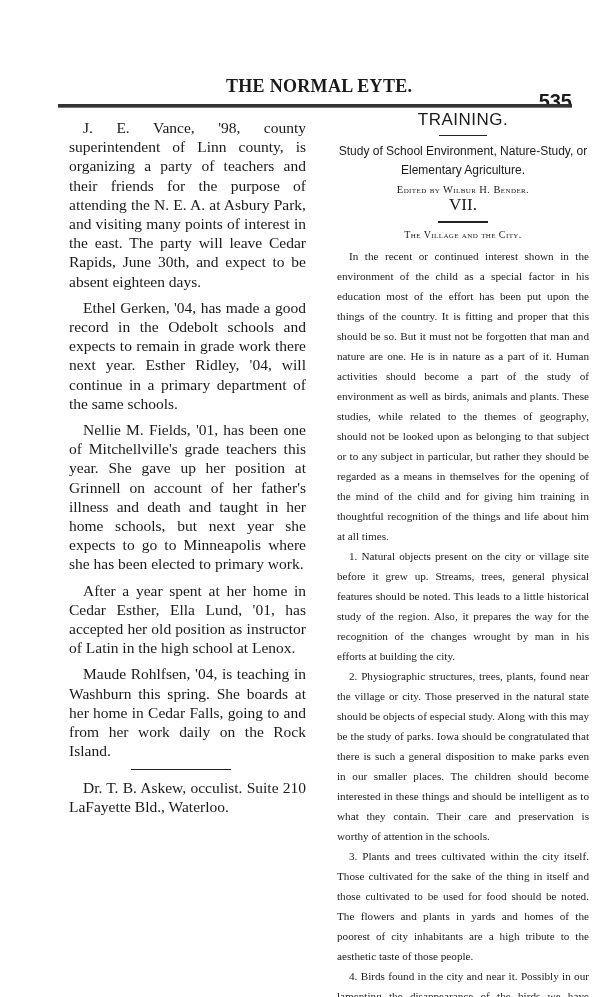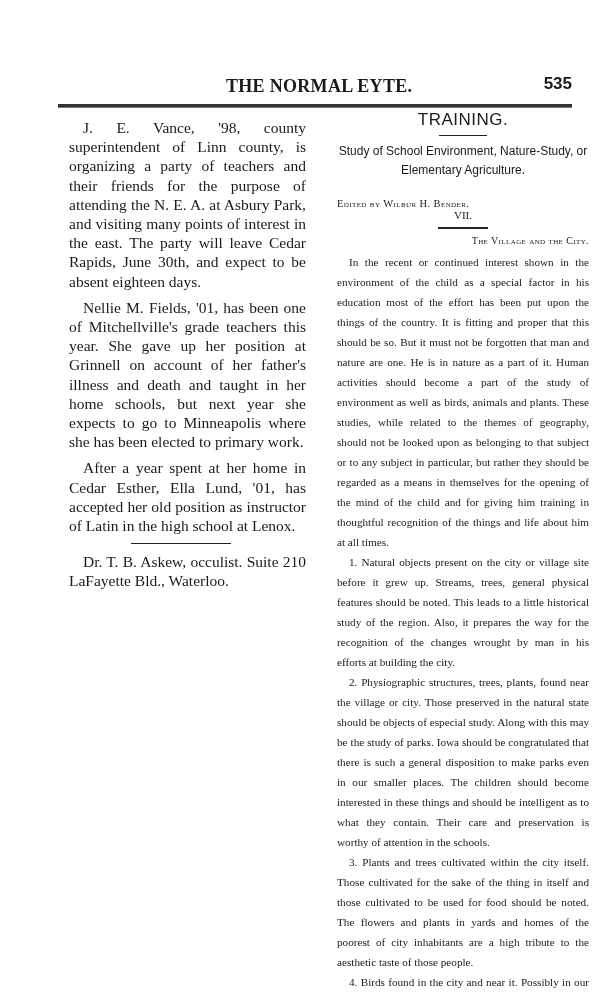--- a/index.html
+++ b/index.html
@@ -10,22 +10,22 @@
   }
   .header {
     position: absolute; left: 58px; top: 74px; width: 514px; height: 22px;
   }
   .header-title {
     position: absolute; left: 168px; top: 2px;
     font-family: "Liberation Serif", "DejaVu Serif", serif;
     font-weight: bold; font-size: 18px; letter-spacing: 0.3px;
   }
   .page-number {
-    position: absolute; right: 0; top: 0;
-    font-family: "Liberation Sans", sans-serif; font-weight: bold; font-size: 17px;
+    position: absolute; right: 0; top: 16px;
+    font-family: "Liberation Sans", sans-serif; font-weight: bold; font-size: 20px;
   }
   .header-rule {
     position: absolute; left: 58px; top: 104px; width: 514px; height: 0;
     border-top: 3px solid #333; border-bottom: 1px solid #777;
   }
   .col-left {
     position: absolute; left: 56px; top: 118px; width: 250px;
     font-family: "Liberation Serif", "DejaVu Serif", serif;
     font-size: 15.5px; line-height: 19.2px; text-align: justify;
   }
@@ -40,50 +40,52 @@
   .section-title {
     text-align: center; font-size: 17px; letter-spacing: 0.5px; margin: 0;
     font-family: "Liberation Sans", "DejaVu Sans", sans-serif;
   }
   .short-rule { width: 48px; margin: 5px auto 6px auto; border-top: 1px solid #222; }
   .article-title {
     text-align: center; font-size: 12px; line-height: 19px;
     font-family: "Liberation Sans", "DejaVu Sans", sans-serif;
   }
   .editor {
-    font-size: 10.5px; font-variant: small-caps; letter-spacing: 0.4px;
-    margin-top: 18px;
+    text-align: center; font-size: 10.5px; font-variant: small-caps; letter-spacing: 0.4px;
+    margin-top: 4px;
   }
   .part-number {
-    text-align: center; font-size: 11px; margin-top: 0;
+    text-align: center; font-size: 17px; margin-top: 0;
   }
   .thick-rule { width: 50px; margin: 6px auto 6px auto; border-top: 2px solid #222; }
   .subsection-title {
-    text-align: right; font-size: 10px; font-variant: small-caps; letter-spacing: 0.4px;
+    text-align: center; font-size: 10px; font-variant: small-caps; letter-spacing: 0.4px;
     margin: 4px 0 6px 0;
     font-family: Liberation Serif, serif;
   }
   .body-text {
     font-size: 11.2px; line-height: 20px; text-align: justify;
   }
   .body-text p { margin: 0; text-indent: 12px; }
 </style>
 </head>
 <body>
 
 <div class="header">
   <span class="header-title">THE NORMAL EYTE.</span>
   <span class="page-number">535</span>
 </div>
 <div class="header-rule"></div>
 
 <div class="col-left">
   <p>J. E. Vance, '98, county superintendent of Linn county, is organizing a party of teachers and their friends for the purpose of attending the N. E. A. at Asbury Park, and visiting many points of interest in the east. The party will leave Cedar Rapids, June 30th, and expect to be absent eighteen days.</p>
+  <p>Ethel Gerken, '04, has made a good record in the Odebolt schools and expects to remain in grade work there next year. Esther Ridley, '04, will continue in a primary department of the same schools.</p>
   <p>Nellie M. Fields, '01, has been one of Mitchellville's grade teachers this year. She gave up her position at Grinnell on account of her father's illness and death and taught in her home schools, but next year she expects to go to Minneapolis where she has been elected to primary work.</p>
   <p>After a year spent at her home in Cedar Esther, Ella Lund, '01, has accepted her old position as instructor of Latin in the high school at Lenox.</p>
+  <p>Maude Rohlfsen, '04, is teaching in Washburn this spring. She boards at her home in Cedar Falls, going to and from her work daily on the Rock Island.</p>
   <div class="rule"></div>
   <p>Dr. T. B. Askew, occulist. Suite 210 LaFayette Bld., Waterloo.</p>
 </div>
 
 <div class="col-right">
   <div class="section-title">TRAINING.</div>
   <div class="short-rule"></div>
   <div class="article-title">Study of School Environment, Nature-Study, or Elementary Agriculture.</div>
   <div class="editor">Edited by Wilbur H. Bender.</div>
   <div class="part-number">VII.</div>

